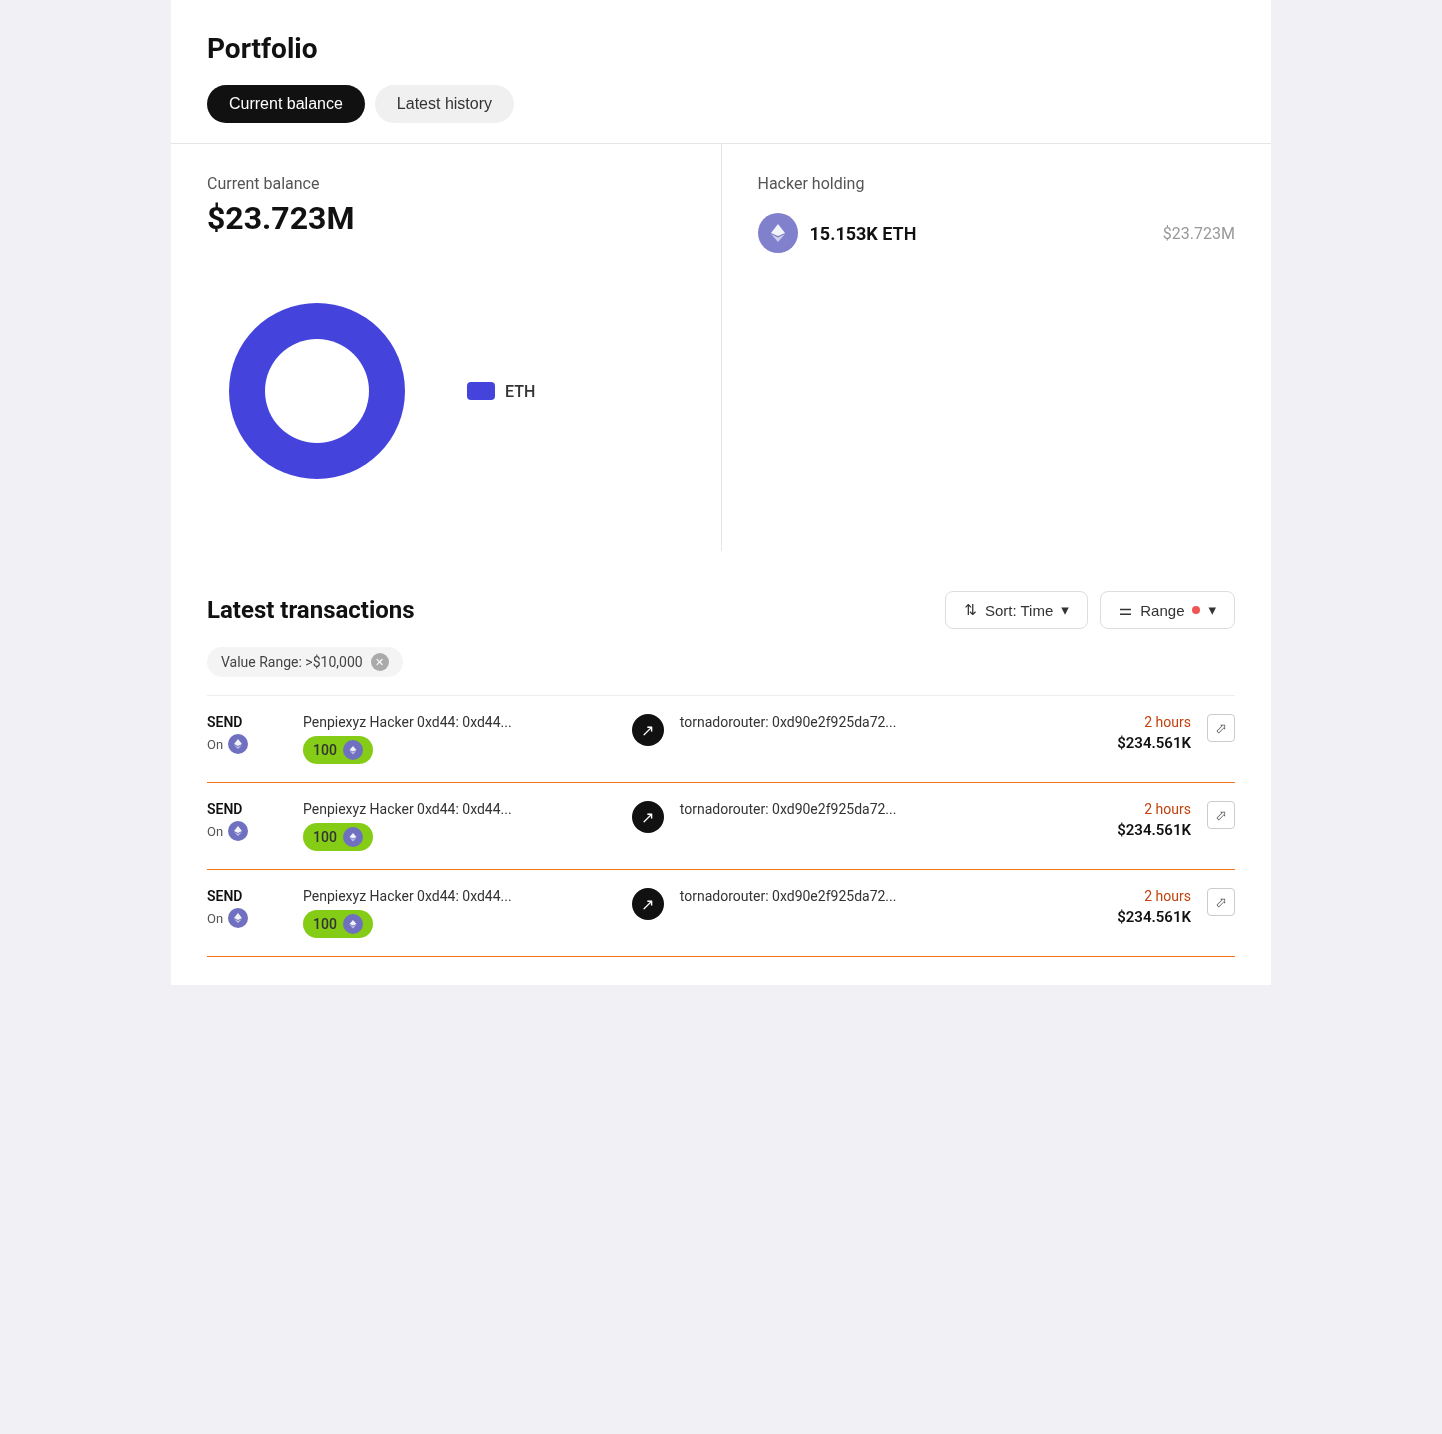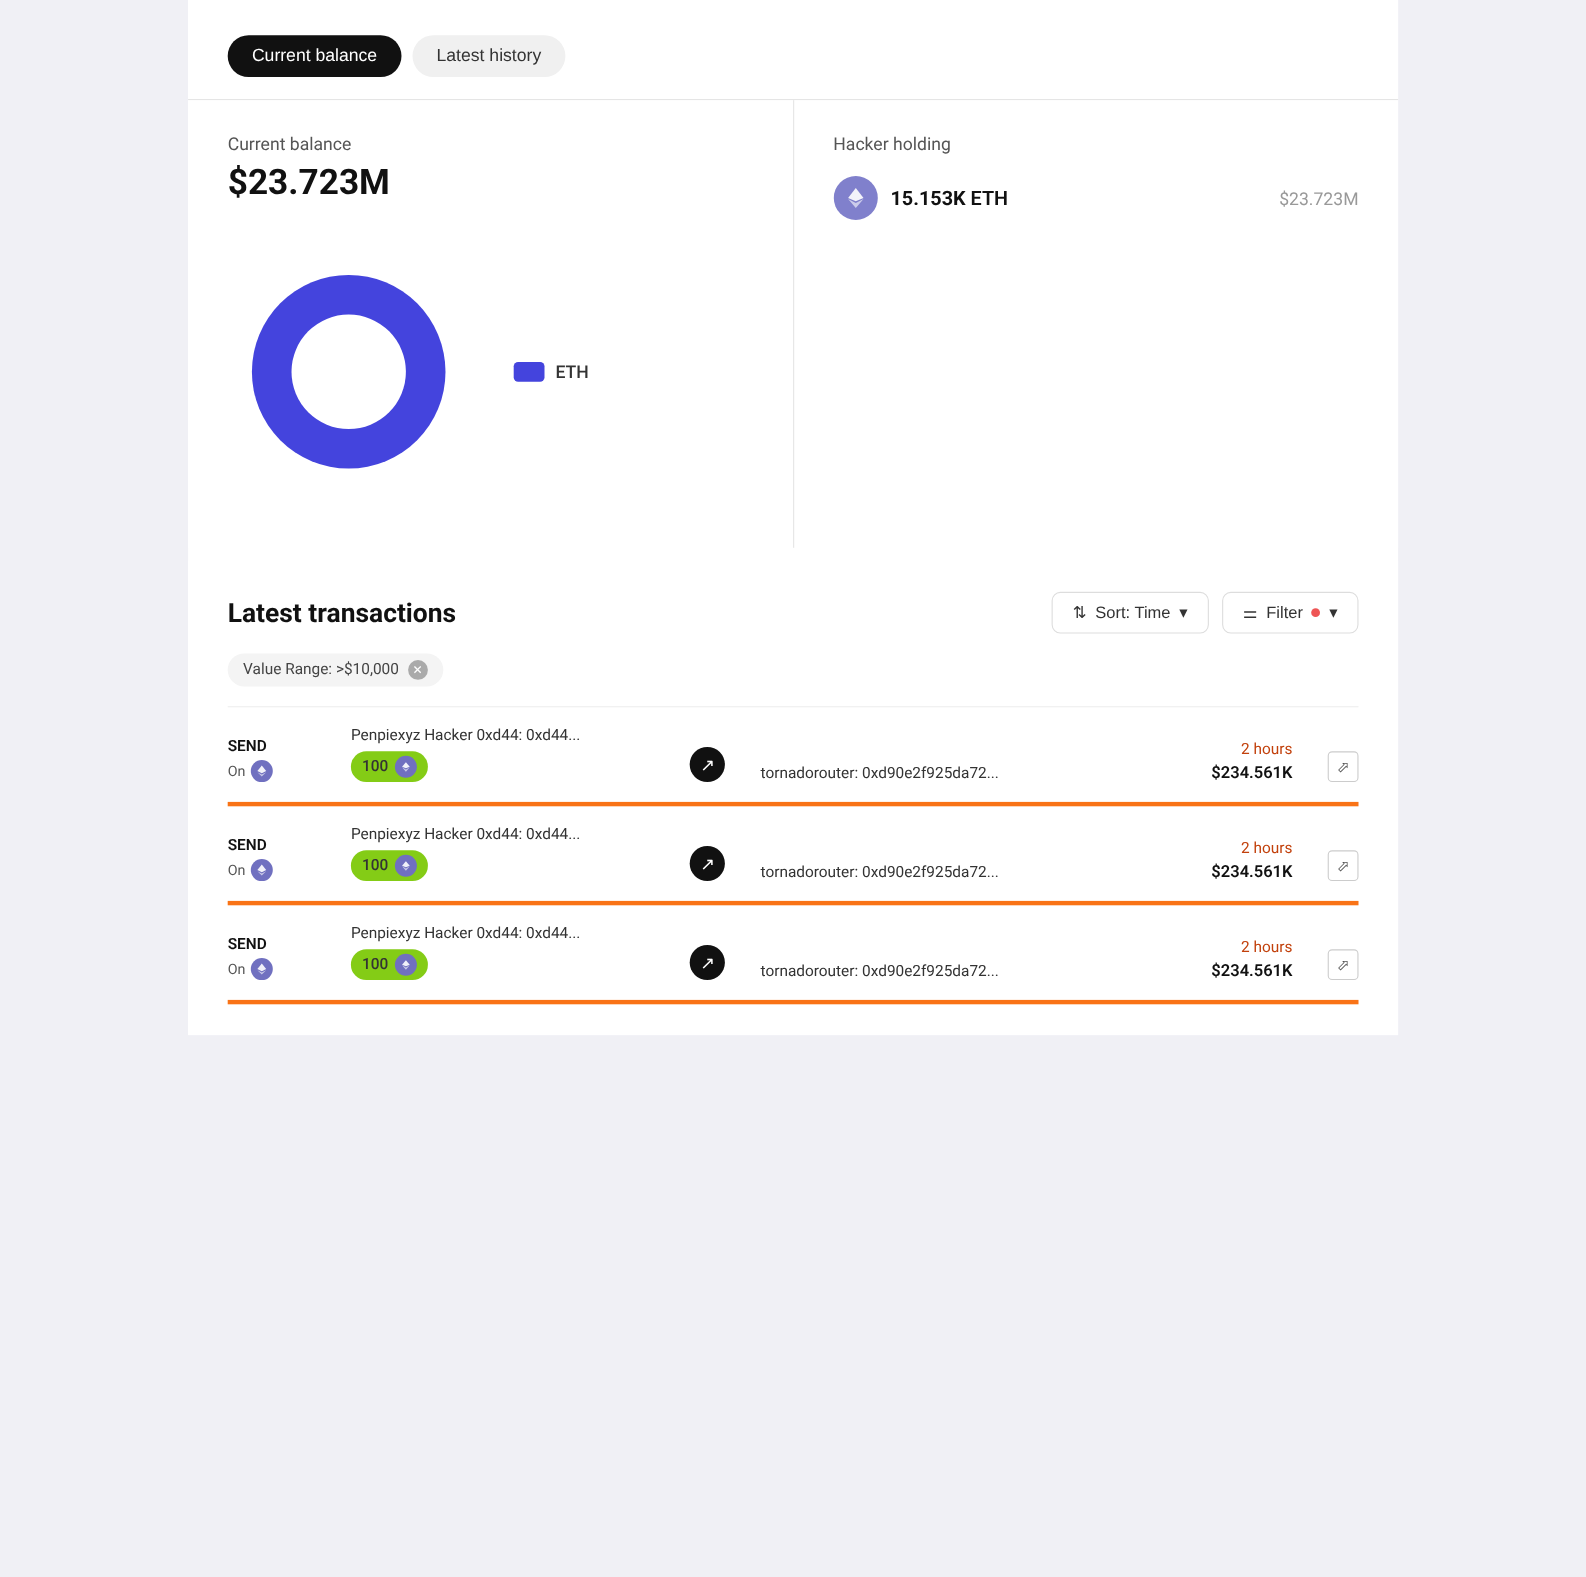--- a/index.html
+++ b/index.html
@@ -233,24 +233,24 @@
       cursor: pointer;
     }
 
     
     .tx-list {
       border-top: 1px solid #eee;
     }
 
     .tx-row {
       display: flex;
-      align-items: flex-end;
+      align-items: flex-start;
       padding: 18px 0;
-      border-bottom: 4px solid #f97316;
-      gap: 32px;
+      border-bottom: 1px solid #f97316;
+      gap: 16px;
     }
 
     .tx-type-col {
       width: 80px;
       flex-shrink: 0;
     }
 
     .tx-type {
       font-size: 14px;
       font-weight: 600;
@@ -352,20 +352,21 @@
       font-size: 14px;
       cursor: pointer;
     }
   </style>
 </head>
 <body>
 
 <div class="page">
 
   <div class="header">
+    <div class="page-title">Portfolio</div>
     <div class="tab-bar">
       <button class="tab-btn active">Current balance</button>
       <button class="tab-btn inactive">Latest history</button>
     </div>
   </div>
 
   <div class="portfolio-section">
 
     <div class="balance-panel">
       <div class="balance-label">Current balance</div>
@@ -406,21 +407,21 @@
     <div class="tx-header">
       <div class="tx-title">Latest transactions</div>
       <div class="tx-controls">
         <button class="ctrl-btn">
           <span>⇅</span>
           <span>Sort: Time</span>
           <span>▾</span>
         </button>
         <button class="ctrl-btn">
           <span>⚌</span>
-          <span>Filter</span>
+          <span>Range</span>
           <span class="dot"></span>
           <span>▾</span>
         </button>
       </div>
     </div>
 
     <div class="filter-tag">
       <span>Value Range: &gt;$10,000</span>
       <div class="close-x">✕</div>
     </div>

